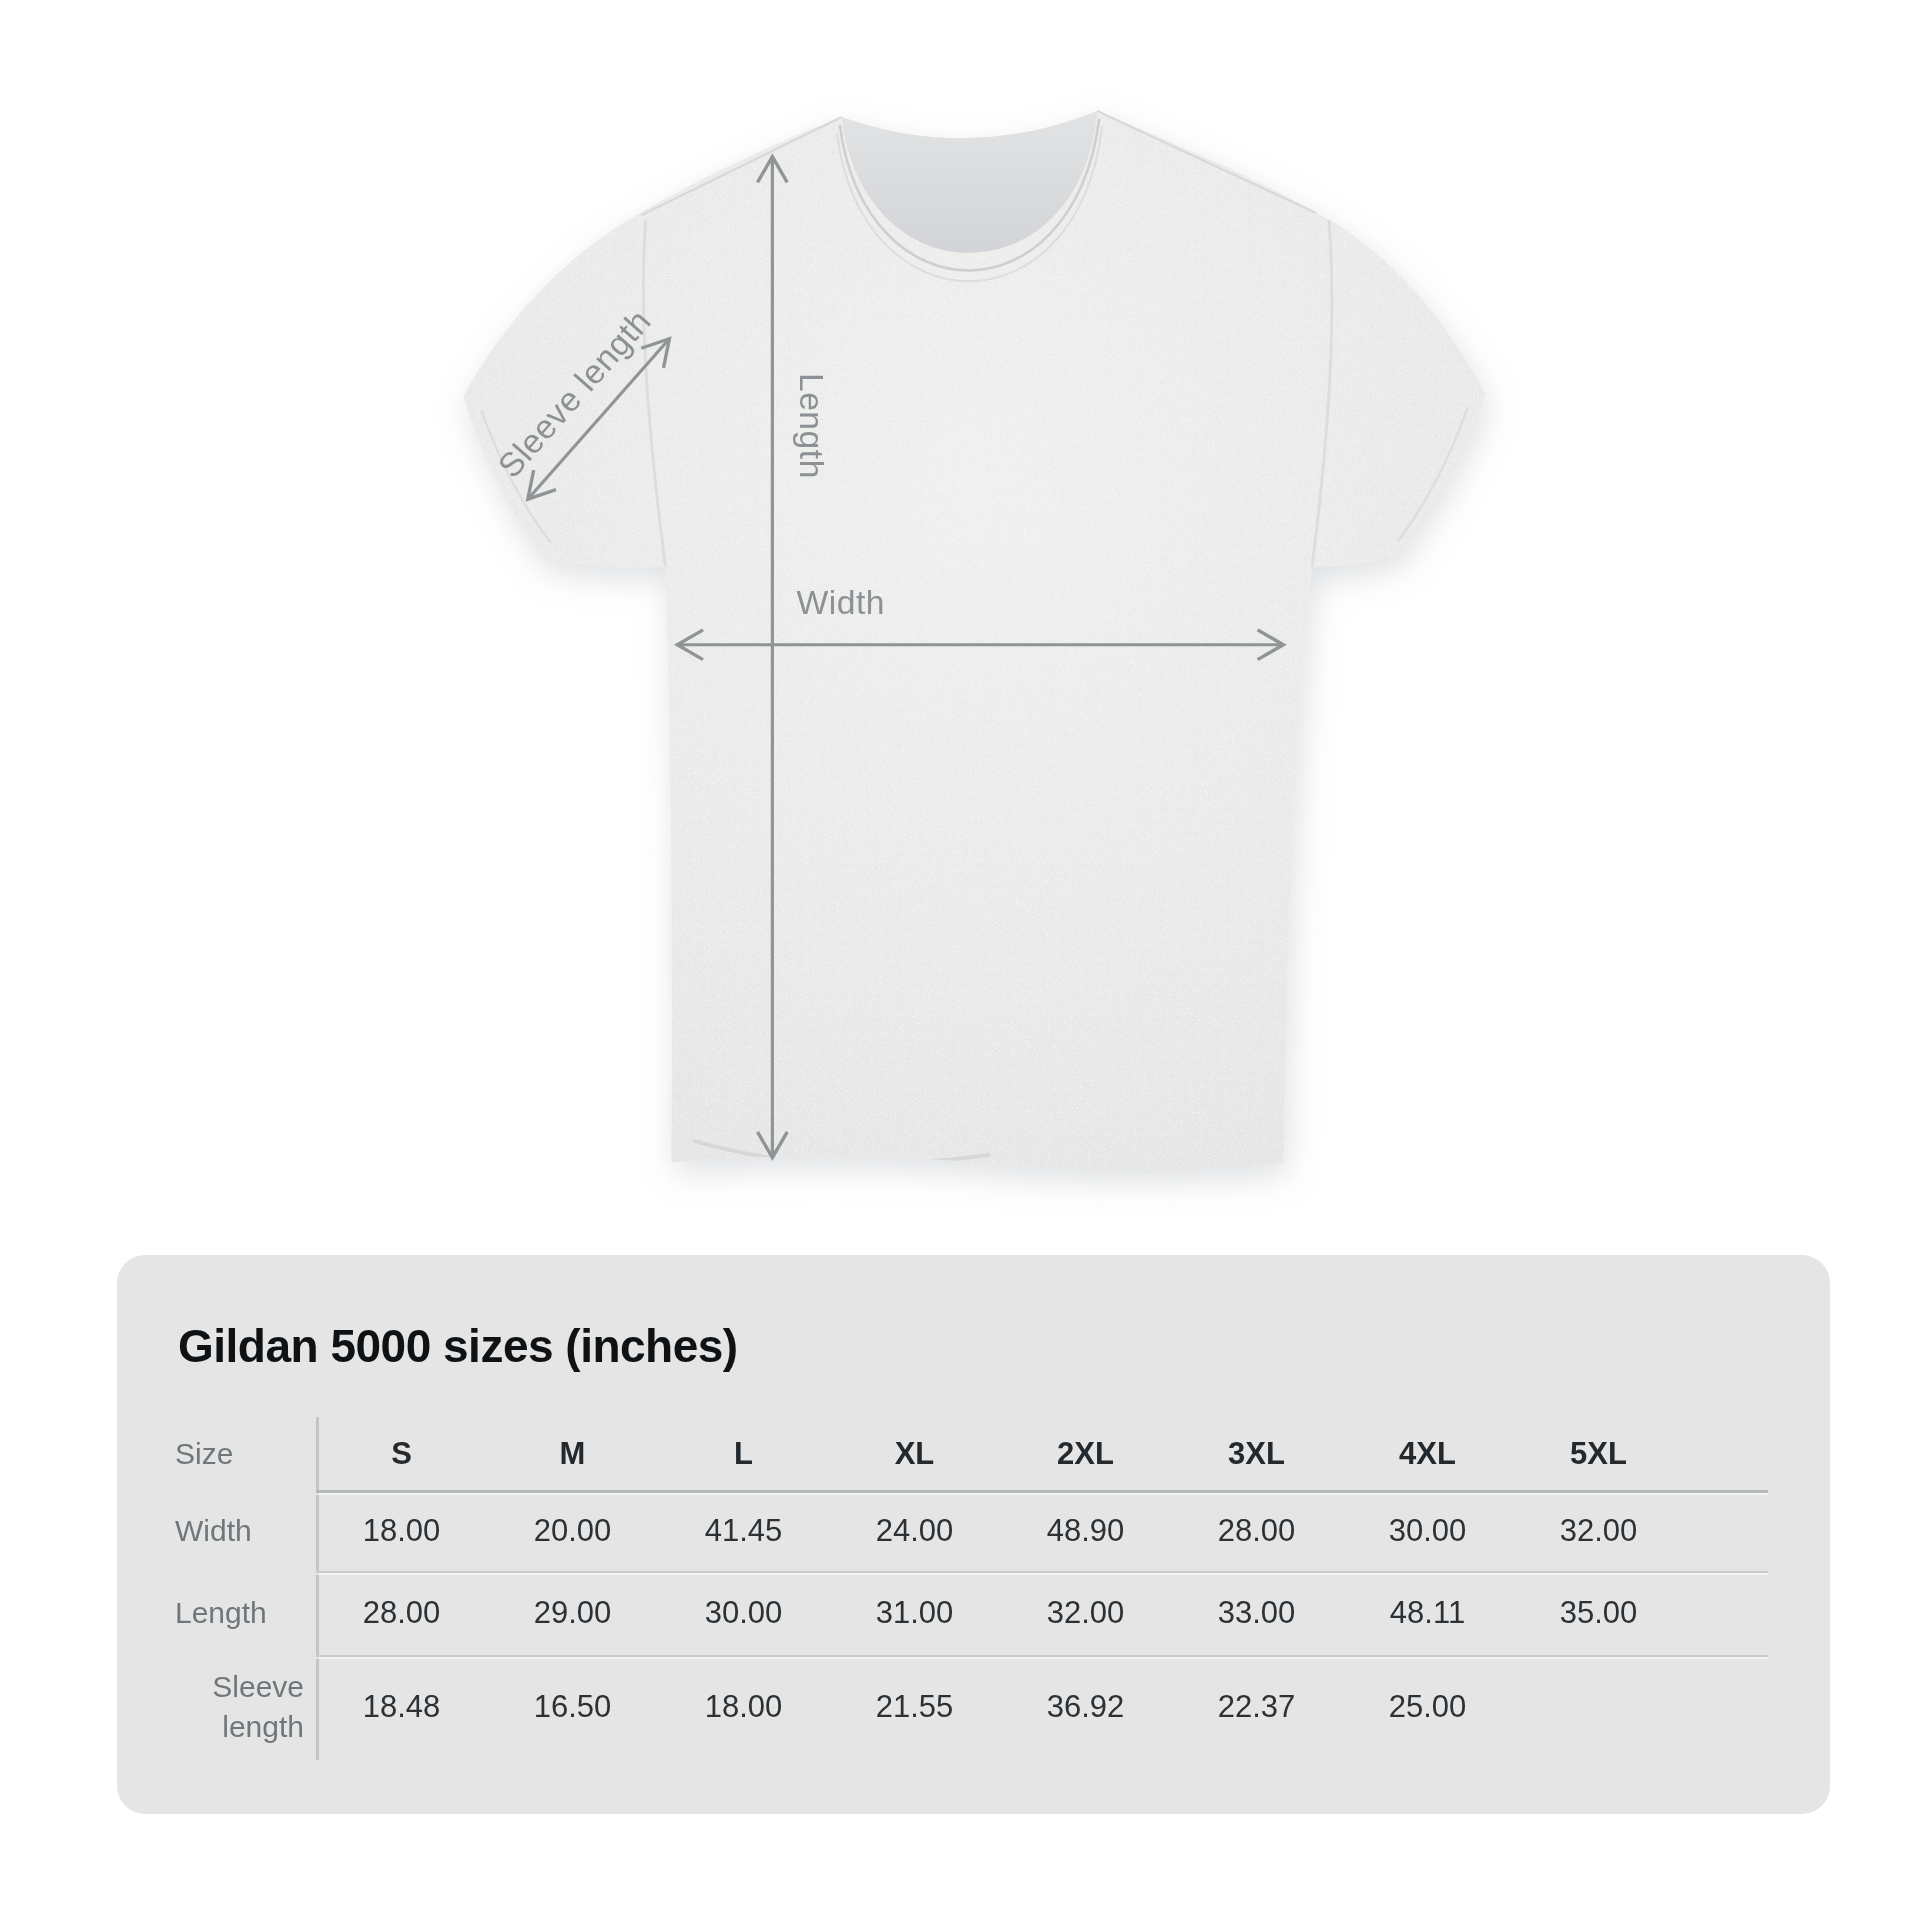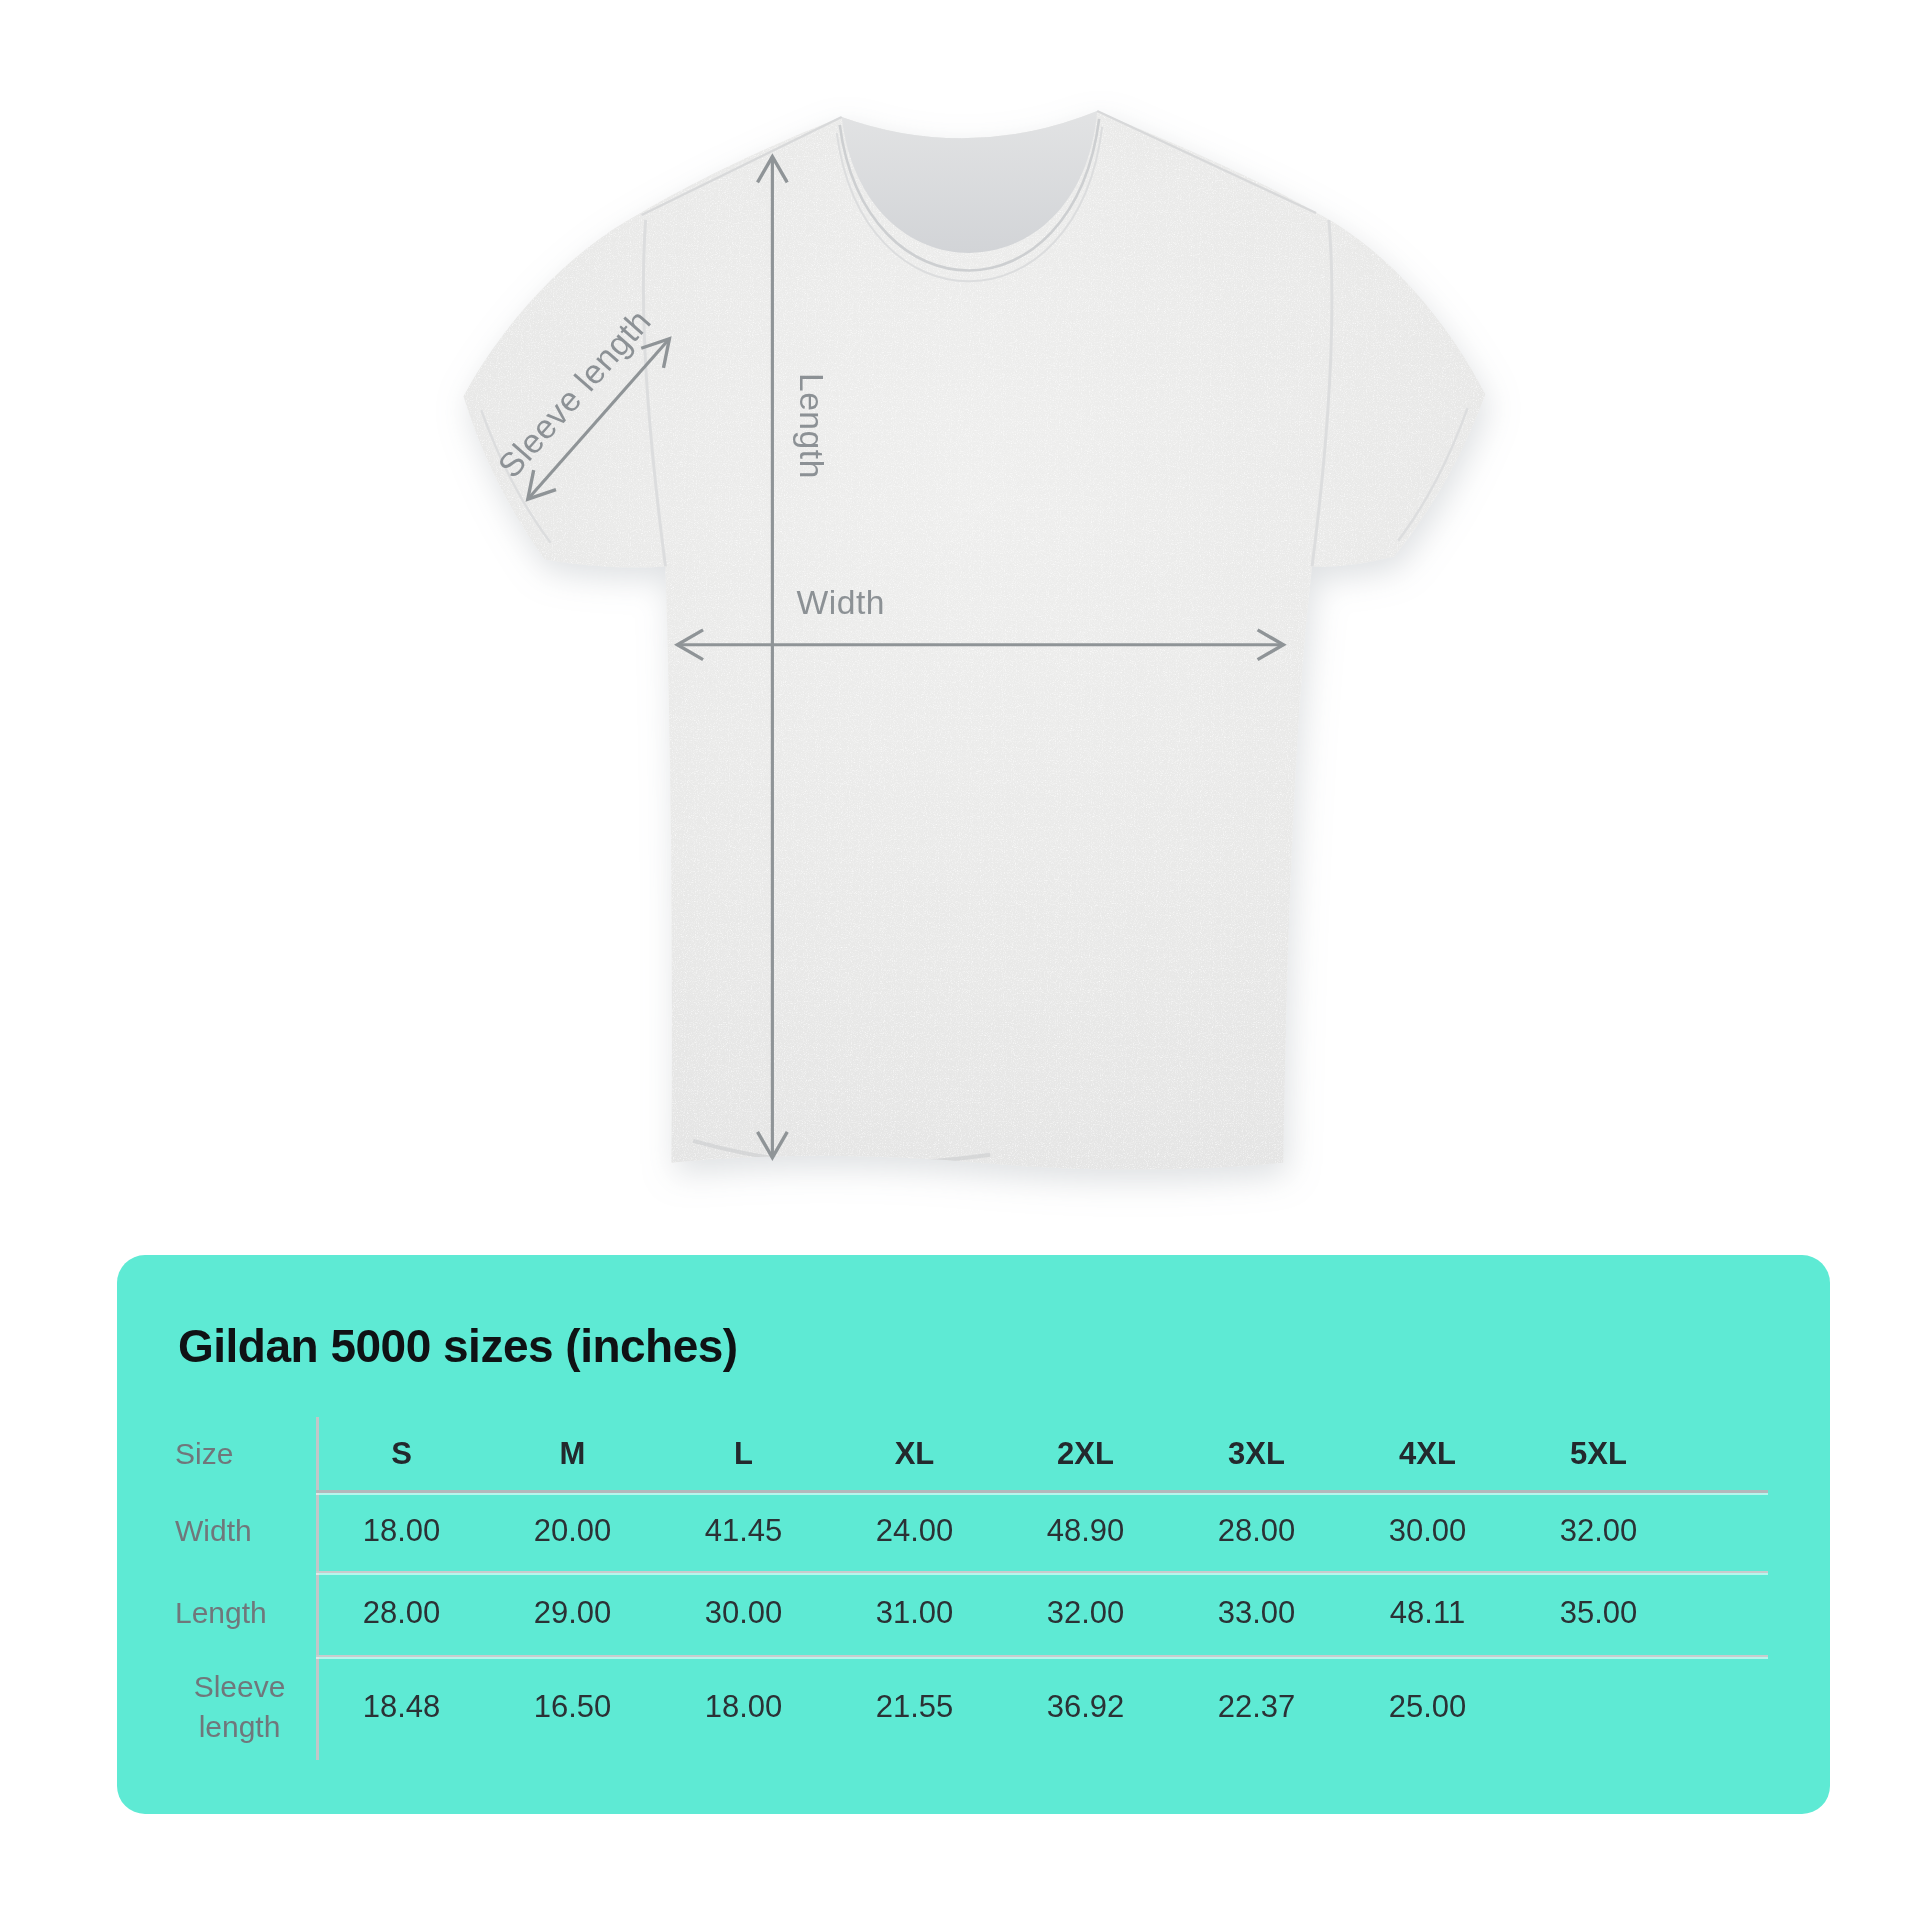--- a/index.html
+++ b/index.html
@@ -13,21 +13,21 @@
   .page { position: absolute; inset: 0; width: 1927px; height: 1927px; }
 
   
   .shirt-svg { position: absolute; left: 0; top: 0; }
 
   
   .panel {
     position: absolute;
     left: 117px; top: 1255px;
     width: 1713px; height: 559px;
-    background: #5eead4;
+    background: #e5e5e5;
     border-radius: 28px;
   }
   .panel-title {
     position: absolute;
     left: 61px; top: 63px;
     margin: 0;
     font-size: 46px;
     line-height: 57px;
     font-weight: 700;
     letter-spacing: -0.5px;
@@ -40,21 +40,21 @@
   .trow-length { height: 84px; }
   .trow-sleeve { height: 104px; }
   .cell {
     display: flex; align-items: center; justify-content: center;
     font-size: 31px;
     color: #2b3135;
     text-align: center;
   }
   .cell-label {
     justify-content: flex-start;
-    text-align: center;
+    text-align: right;
     color: #70777b;
     font-size: 30px;
     line-height: 40px;
     padding-left: 4px;
     max-width: 129px;
   }
   .cell-head { font-weight: 700; color: #23292d; }
 
   .vline {
     position: absolute;

